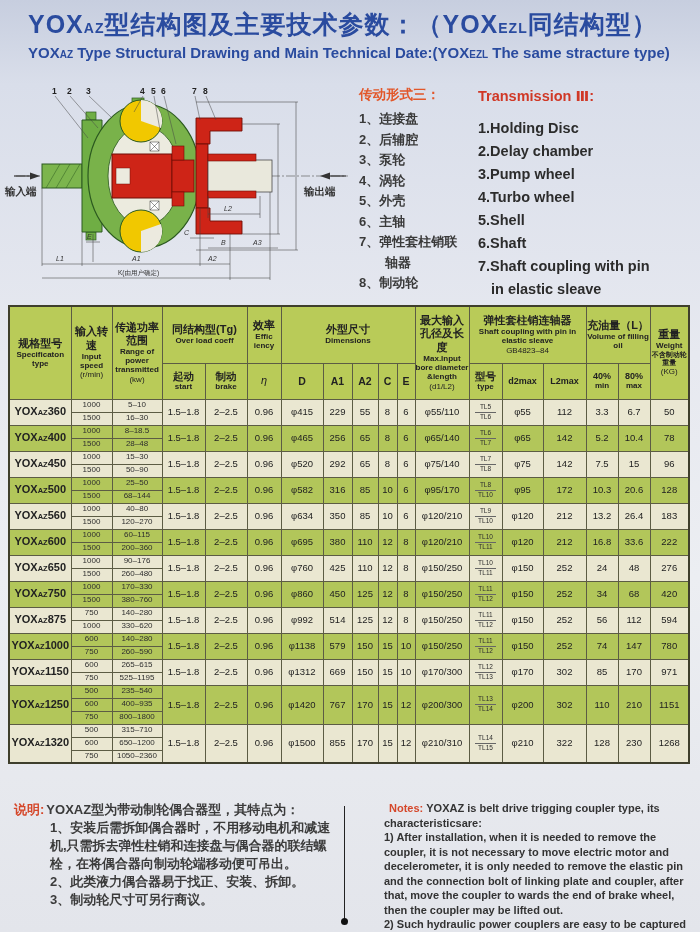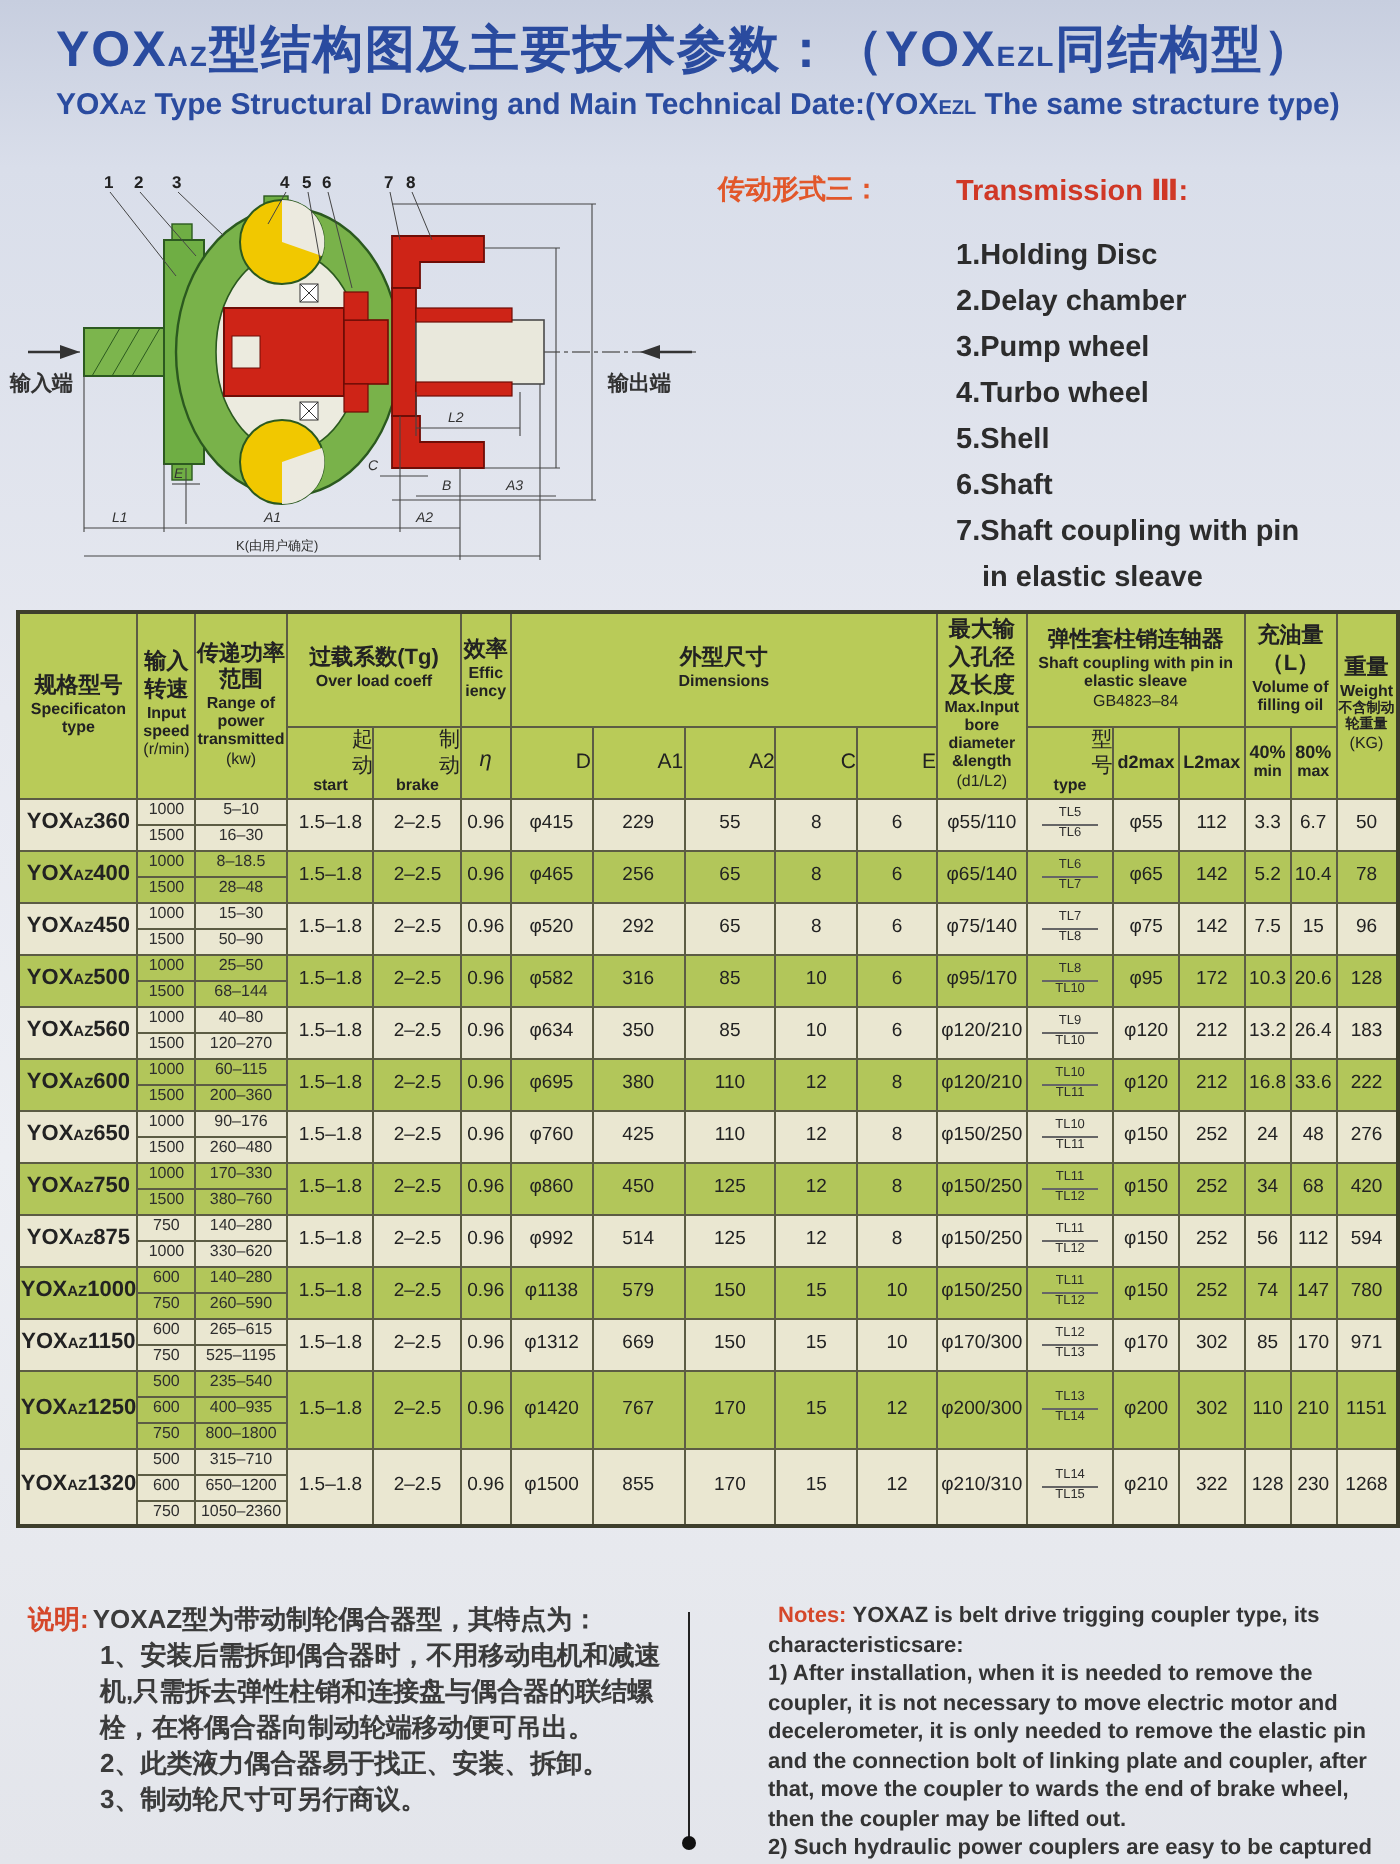--- a/index.html
+++ b/index.html
@@ -31,21 +31,21 @@
   
   #spec-table{position:absolute;left:8px;top:305px;border-collapse:collapse;table-layout:fixed;
     border:2px solid #3f3f2c;background:#eae7d1;}
   #spec-table td{border:1px solid #5c5c44;text-align:center;vertical-align:middle;padding:0;line-height:1.05;overflow:hidden;}
   .hl{background:#b9cb58;}
   .cream{background:#eae7d1;}
   .green{background:#b2c65a;}
   tr.hr1{height:57px;} tr.hr2{height:36px;}
   tbody tr{height:13px;}
   .hz{font-size:11px;font-weight:700;line-height:1.25;}
-  .hz2{font-size:10.5px;font-weight:400;line-height:1.2;margin-left:32px;}
+  .hz2{font-size:10.5px;font-weight:700;line-height:1.2;}
   .he{font-size:8px;font-weight:700;line-height:1.12;}
   .he2{font-size:9px;font-weight:700;line-height:1.15;}
   .hu{font-size:8px;line-height:1.25;}
   .hn{font-size:7px;font-weight:700;line-height:1.15;}
   .eta{font-size:11px;font-style:italic;}
   .mcell{font-size:11px;font-weight:700;white-space:nowrap;}
   .msub{font-size:7.5px;}
   .scell div{font-size:8px;color:#2e2e2e;}
   .dcell div{font-size:9.5px;}
   .tcell div{font-size:6.5px;color:#2e2e2e;}
@@ -185,20 +185,30 @@
   <text x="85" y="155" class="dg">E</text>
   <text x="54" y="177" class="dg">L1</text>
   <text x="130" y="177" class="dg">A1</text>
   <text x="206" y="177" class="dg">A2</text>
   <text x="116" y="191" class="dk">K(由用户确定)</text>
 </svg>
 </div>
 
 <div class="legend-zh">
   <div class="hd">传动形式三：</div>
+  <div>
+      <div class="it">1、连接盘</div>
+      <div class="it">2、后辅腔</div>
+      <div class="it">3、泵轮</div>
+      <div class="it">4、涡轮</div>
+      <div class="it">5、外壳</div>
+      <div class="it">6、主轴</div>
+      <div class="it">7、弹性套柱销联轴器</div>
+      <div class="it">8、制动轮</div>
+    </div>
 </div>
 <div class="legend-en">
   <div class="hd">Transmission Ⅲ:</div>
   <div>
       <div class="it">1.Holding Disc</div>
       <div class="it">2.Delay chamber</div>
       <div class="it">3.Pump wheel</div>
       <div class="it">4.Turbo wheel</div>
       <div class="it">5.Shell</div>
       <div class="it">6.Shaft</div>
@@ -238,21 +248,21 @@
           <div class="hz">输入转速</div>
           <div class="he">Input speed</div>
           <div class="hu">(r/min)</div>
         </td>
         <td class="hl" rowspan="2">
           <div class="hz">传递功率范围</div>
           <div class="he">Range of power transmitted</div>
           <div class="hu">(kw)</div>
         </td>
         <td class="hl" colspan="2">
-          <div class="hz">过载系数(Tg)</div>
+          <div class="hz">同结构型(Tg)</div>
           <div class="he">Over load coeff</div>
         </td>
         <td class="hl">
           <div class="hz">效率</div>
           <div class="he">Effic iency</div>
         </td>
         <td class="hl" colspan="5">
           <div class="hz">外型尺寸</div>
           <div class="he">Dimensions</div>
         </td>

